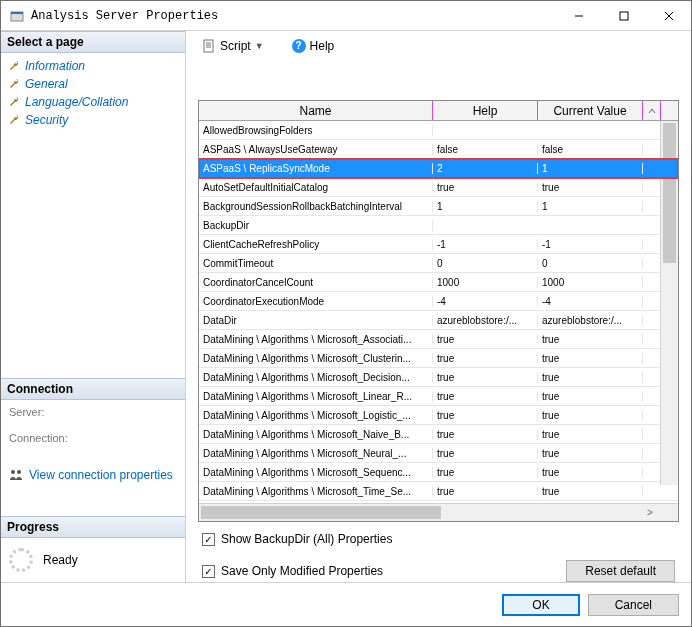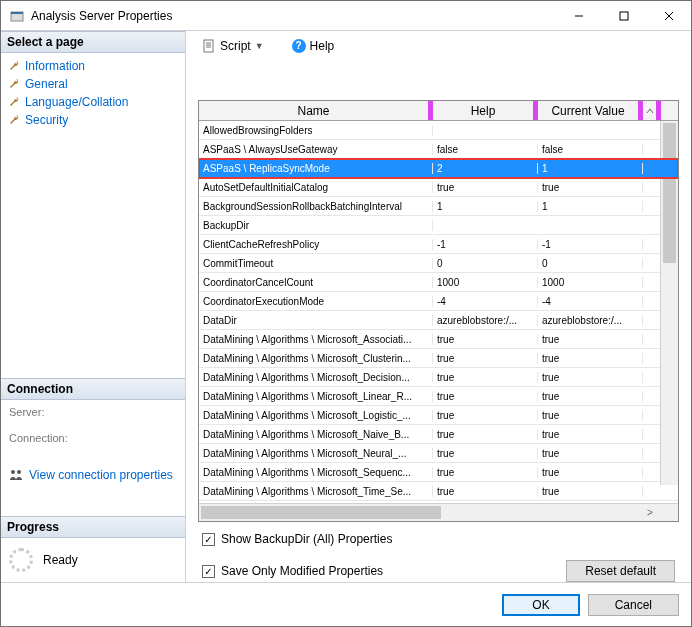--- a/index.html
+++ b/index.html
@@ -1,47 +1,47 @@
 <!DOCTYPE html>
 <html><head>
 <meta charset="utf-8">
 <style>
 * { box-sizing: border-box; margin: 0; padding: 0; }
 body { font-family: "Segoe UI", Tahoma, sans-serif; font-size: 12px; color: #000; background: #fff; width: 692px; height: 627px; border: 1px solid #707070; overflow: hidden; }
 
-.titlebar { height: 30px; display: flex; align-items: center; padding: 0 0 0 8px; background: #fff; border-bottom: 1px solid #d0d0d0; }
+.titlebar { height: 30px; display: flex; align-items: center; padding: 0 0 0 8px; background: #fff; border-bottom: 1px solid #d0d0d0; font-family: Liberation Mono, monospace; }
 .titlebar-icon { width: 16px; height: 16px; margin-right: 6px; display: flex; align-items: center; justify-content: center; }
 .titlebar-title { flex: 1; font-size: 12px; }
 .winbtn { width: 45px; height: 30px; display: flex; align-items: center; justify-content: center; cursor: default; }
 
 .body { display: flex; height: 551px; }
 
 .leftpane { width: 185px; border-right: 1px solid #d0d0d0; display: flex; flex-direction: column; }
 .sidebar-header { background: linear-gradient(#eef2f8, #d9e2ee); border-bottom: 1px solid #b8c4d4; border-top: 1px solid #b8c4d4; padding: 3px 6px; font-weight: bold; }
 .page-list { padding: 4px 0; }
-.page-item { display: flex; align-items: flex-end; padding: 2px 6px; cursor: pointer; }
+.page-item { display: flex; align-items: flex-end; padding: 2px 6px; cursor: pointer; font-style: italic; }
 .page-item .wrench-icon { width: 14px; height: 14px; margin-right: 4px; }
 .page-item .lbl { color: #0066cc; }
 .spacer { flex: 1; }
 .conn-body { padding: 6px 8px; color: #777; font-size: 11px; }
 .conn-body div { margin-bottom: 14px; }
 .conn-link { display: flex; align-items: center; padding: 4px 8px; color: #0066cc; cursor: pointer; }
 .conn-link svg { margin-right: 6px; }
 .progress-body { display: flex; align-items: center; padding: 10px 8px; }
 .spinner { width: 24px; height: 24px; border: 3px dotted #ccc; border-radius: 50%; margin-right: 10px; }
 
 .rightpane { flex: 1; display: flex; flex-direction: column; padding: 0 12px; }
 .toolbar { height: 30px; display: flex; align-items: center; gap: 20px; padding: 4px 0; }
 .tool-item { display: flex; align-items: center; gap: 4px; padding: 2px 4px; cursor: pointer; }
 .tool-dd { font-size: 9px; color: #555; }
 .help-icon { width: 14px; height: 14px; border-radius: 50%; background: #1e90ff; color: #fff; font-size: 10px; font-weight: bold; display: flex; align-items: center; justify-content: center; }
 
 .gridwrap { border: 1px solid #888; height: 438px; display: flex; flex-direction: column; margin-top: 40px; position: relative; }
 .gridhead { display: flex; background: #f3f3f3; border-bottom: 1px solid #a0a0a0; height: 20px; }
-.gridhead .gh { border-right: 5px solid #d946ef; display: flex; align-items: center; justify-content: center; font-size: 12px; }
+.gridhead .gh { border-right: 1px solid #d946ef; display: flex; align-items: center; justify-content: center; font-size: 12px; }
 .gh-name { width: 234px; }
 .gh-val { width: 105px; }
 .gh-cval { width: 105px; }
 .gh-scroll { width: 18px; background: #f3f3f3; }
 
 .gridbody { flex: 1; overflow: hidden; position: relative; }
 .gridrows { }
 .row { display: flex; height: 19px; align-items: center; border-bottom: 1px solid #e6e6e6; }
 .row .c { padding: 0 4px; overflow: hidden; white-space: nowrap; text-overflow: ellipsis; border-right: 1px solid #e6e6e6; font-size: 10px; }
 .c-name { width: 234px; }

